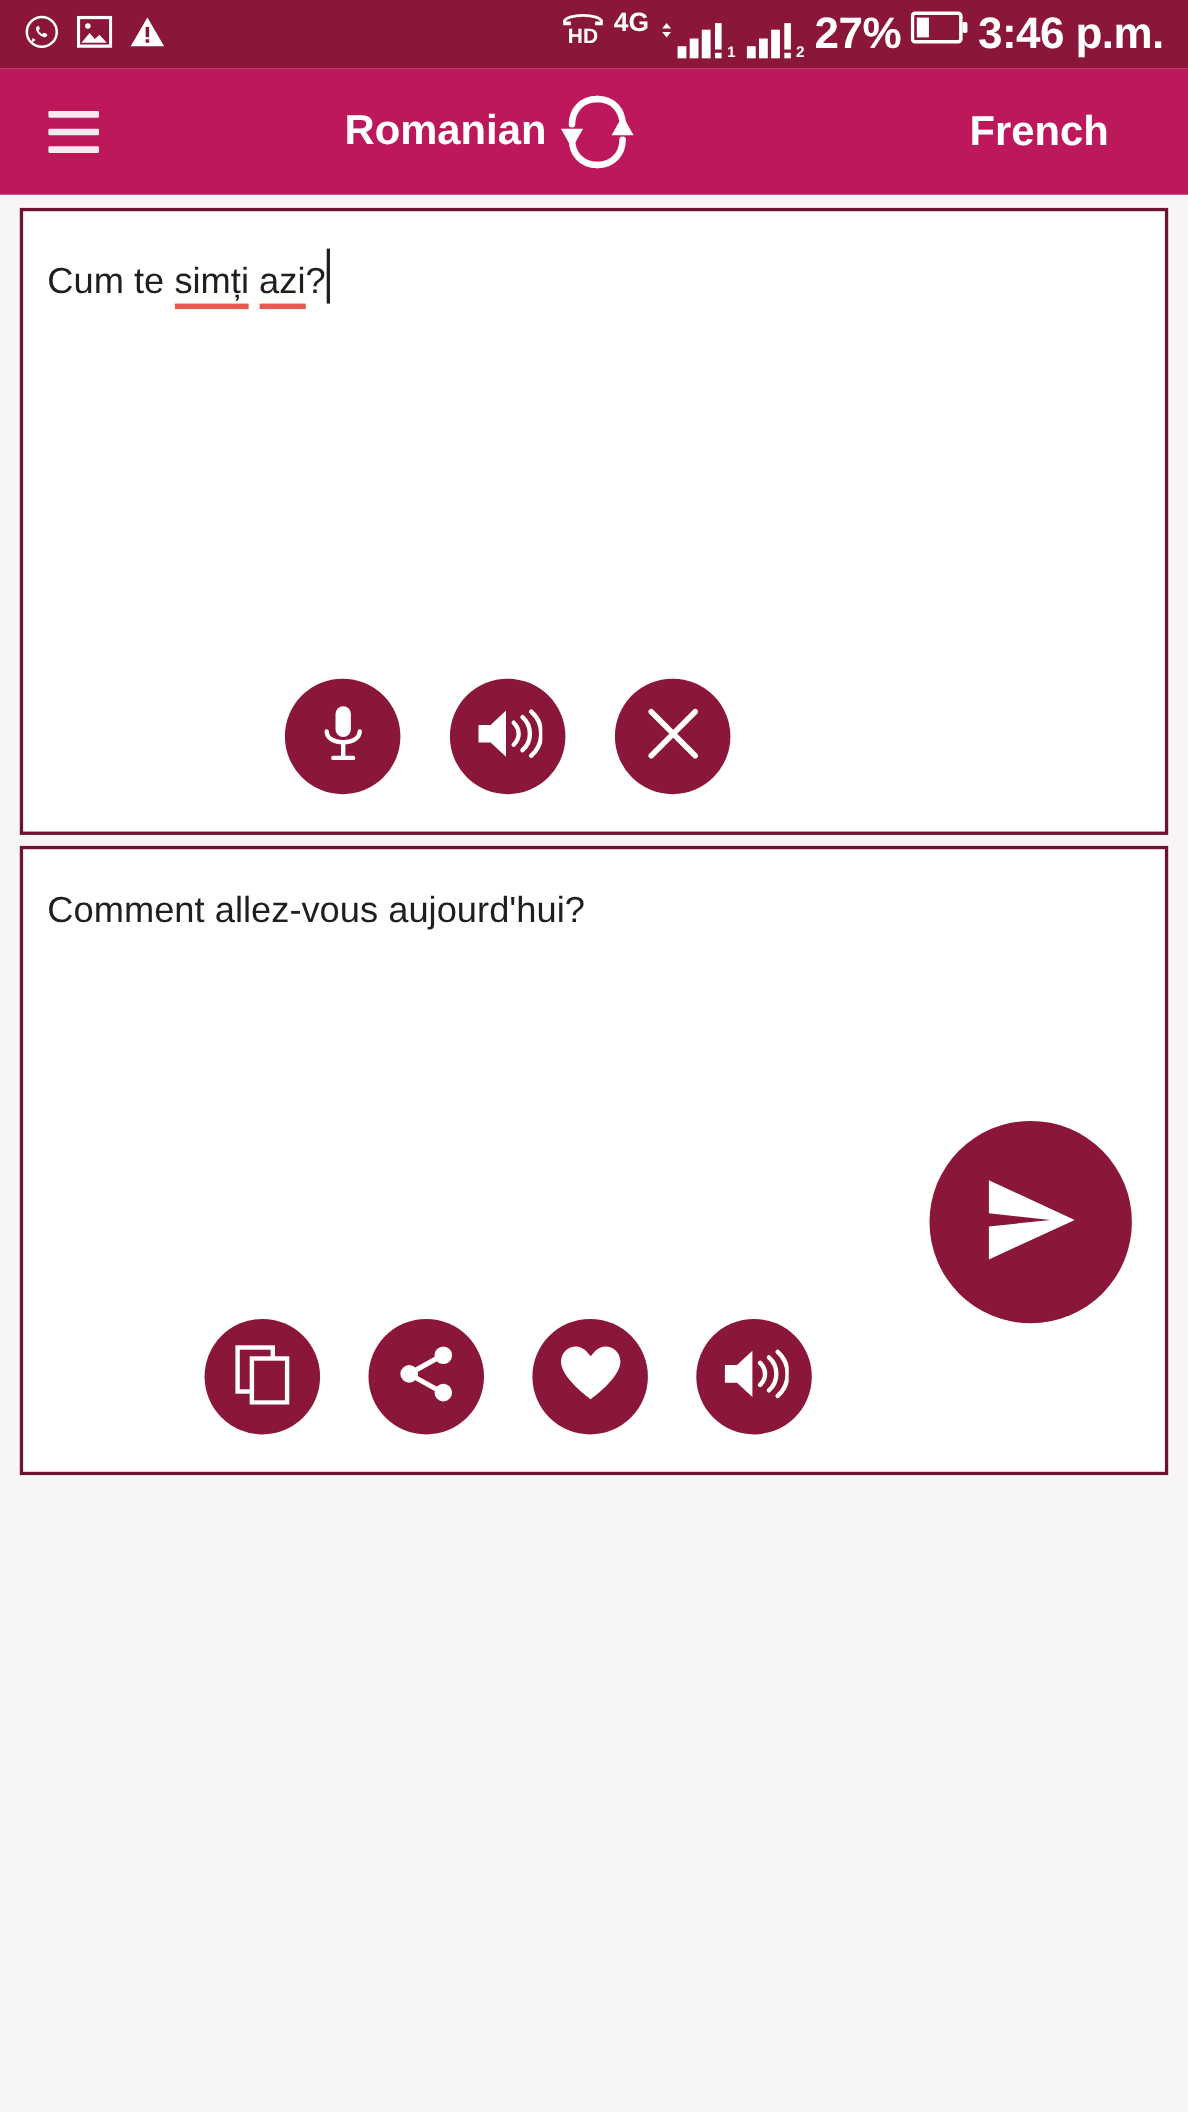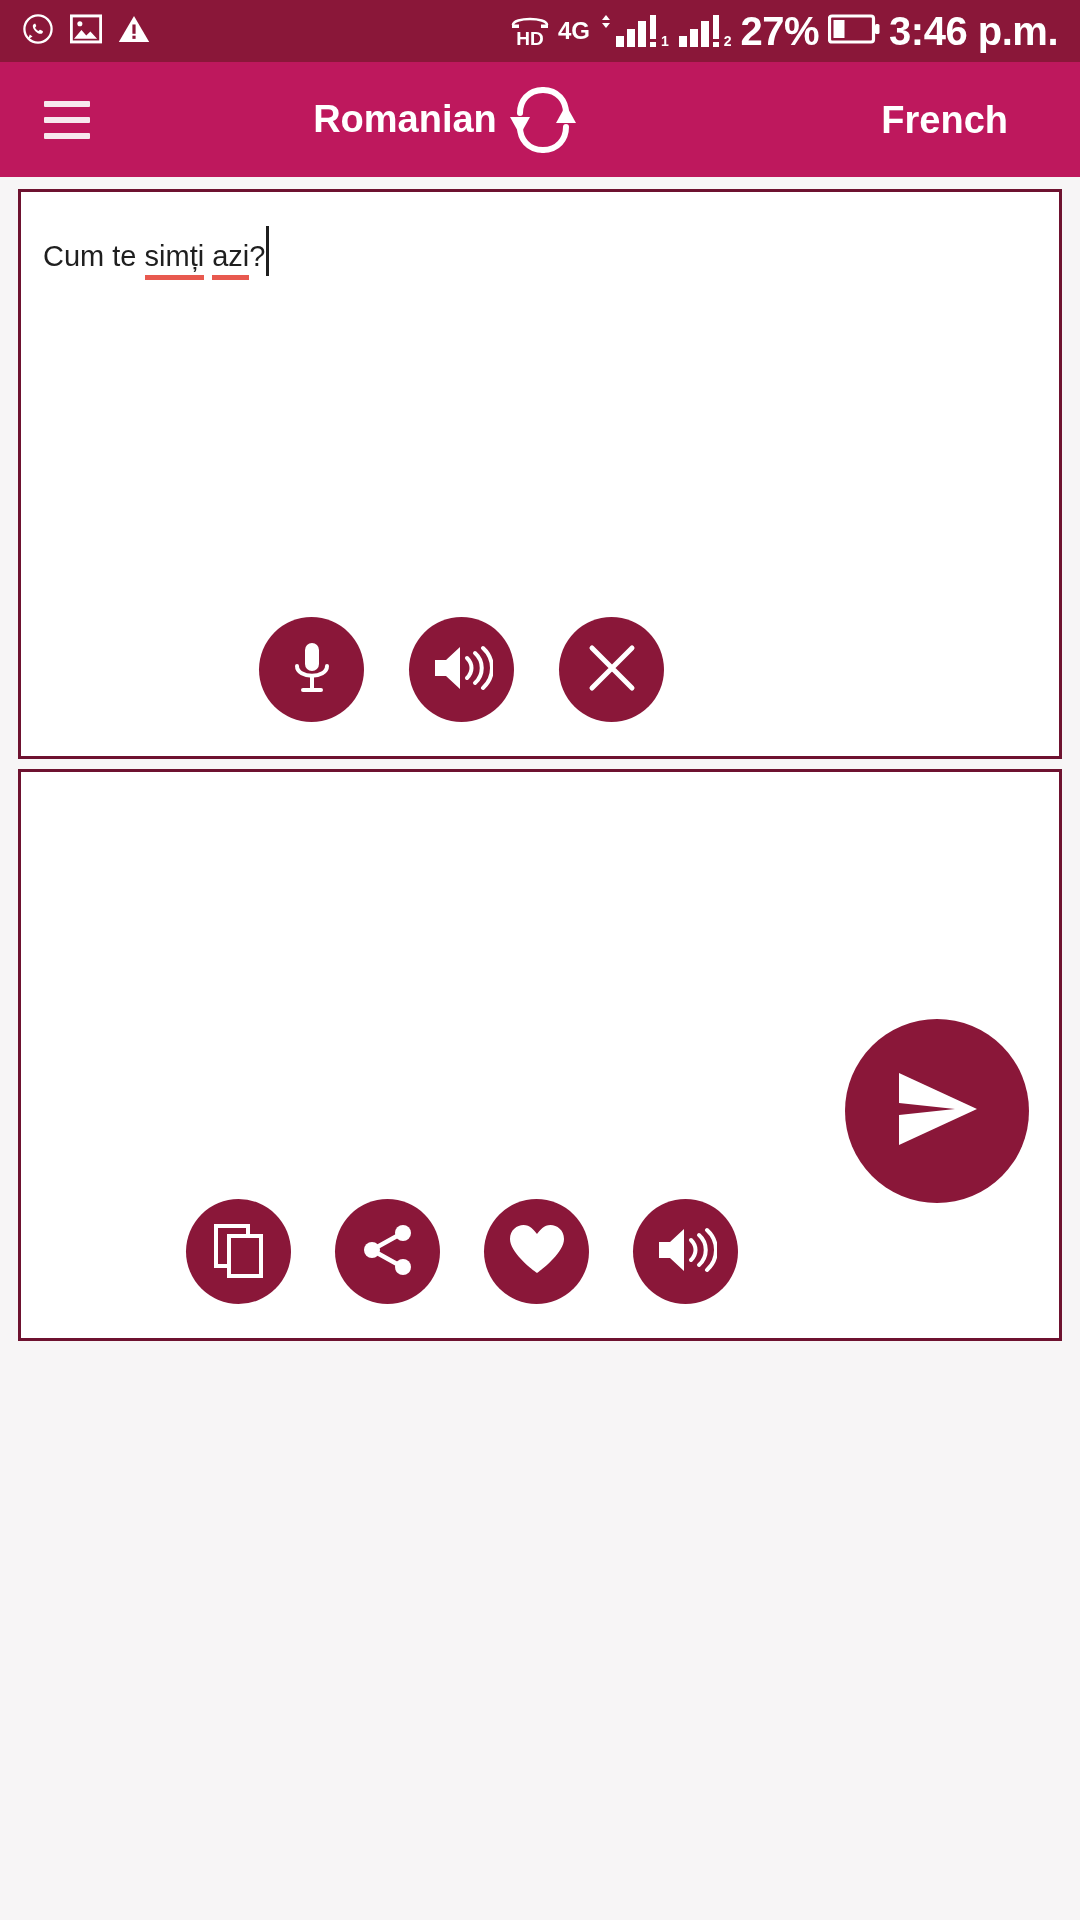--- a/index.html
+++ b/index.html
@@ -26,21 +26,20 @@
     box-sizing: border-box;
     color: #ffffff;
   }
   .status-left {
     display: flex;
     align-items: center;
     gap: 16px;
   }
   .status-right {
     display: flex;
-    align-items: center;
     gap: 9px;
   }
   .status-right .txt {
     font-size: 40px;
     font-weight: 700;
     letter-spacing: -0.5px;
     white-space: nowrap;
   }
   .sig-group {
     display: flex;
@@ -131,21 +130,21 @@
     margin-bottom: 10px;
   }
   #target-panel {
     height: 572px;
   }
   .panel-text {
     position: absolute;
     top: 34px;
     left: 22px;
     right: 22px;
-    font-size: 29px;
+    font-size: 33px;
     color: #1f1f1f;
     line-height: 1.25;
     white-space: nowrap;
   }
   .spell {
     border-bottom: 5px solid #e8594f;
     padding-bottom: 3px;
   }
   .caret {
     display: inline-block;
@@ -336,20 +335,21 @@
         <span>
           <svg width="52" height="52" viewBox="0 0 52 52">
             <path d="M6 6 L46 46 M46 6 L6 46" stroke="#fff" stroke-width="5" stroke-linecap="round"></path>
           </svg>
         </span>
       </div>
     </div>
   </div>
 
   <div id="target-panel" class="panel">
+    <div class="panel-text">Comment allez-vous aujourd'hui?</div>
 
     <div class="btn-row" id="target-btn-row">
       <div class="circle-btn">
         <span>
           <svg width="54" height="56" viewBox="0 0 54 56">
             <rect x="4" y="4" width="32" height="40" fill="none" stroke="#fff" stroke-width="4"></rect>
             <rect x="17" y="14" width="32" height="40" fill="#8a1739" stroke="#fff" stroke-width="4"></rect>
           </svg>
         </span>
       </div>

